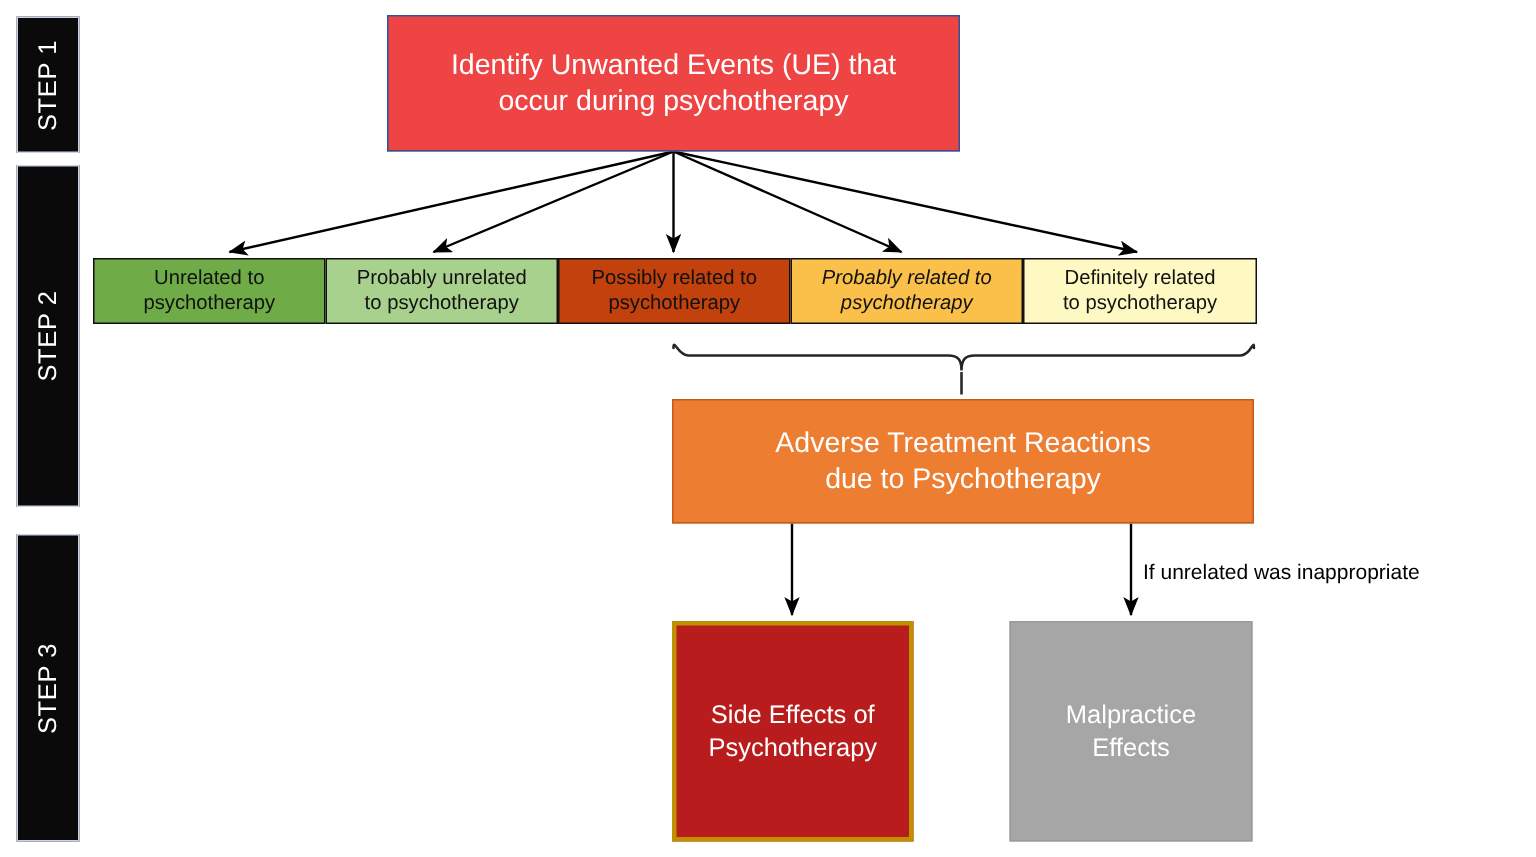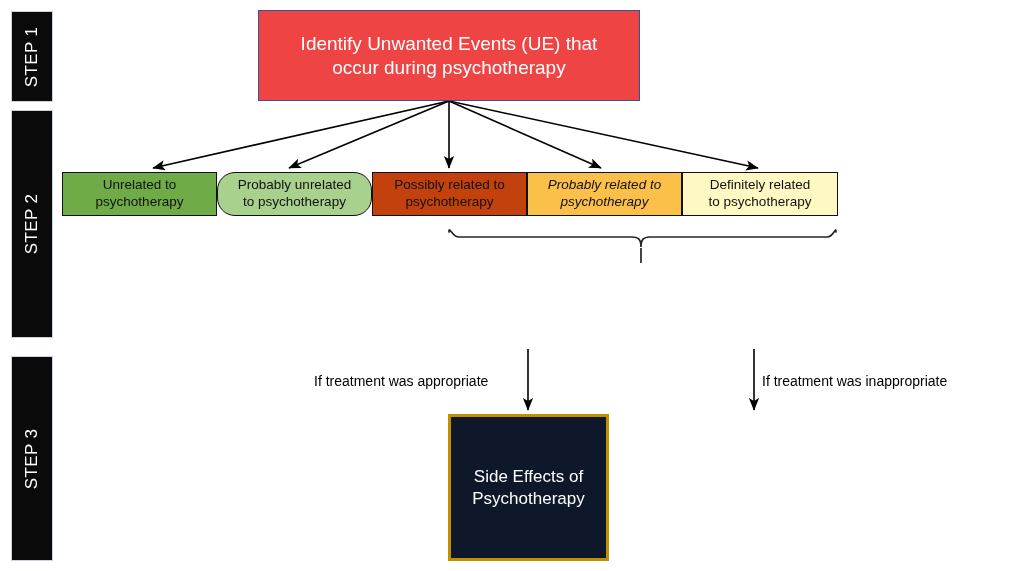--- a/index.html
+++ b/index.html
@@ -58,35 +58,35 @@
     color: #ffffff;
     font-size: 19px;
   }
   .cat-box {
     top: 172px; height: 44px;
     border: 1px solid #111111;
     color: #111111;
     font-size: 13.5px;
   }
   #cat-unrelated         { left: 62px;  width: 155px; background: #6fab46; }
-  #cat-probably-unrelated{ left: 217px; width: 155px; background: #a9d18e; border-radius: 18px; }
+  #cat-probably-unrelated{ left: 217px; width: 155px; background: #a9d18e; }
   #cat-possibly-related  { left: 372px; width: 155px; background: #c2410c; }
   #cat-probably-related  { left: 527px; width: 155px; background: #fbc04a; font-style: italic; }
   #cat-definitely-related{ left: 682px; width: 156px; background: #fef9c3; }
 
   #box-adverse {
     left: 448px; top: 266px; width: 388px; height: 83px;
     background: #ed7d31;
     border: 1px solid #c15a1b;
     color: #ffffff;
     font-size: 19px;
   }
   #box-side-effects {
     left: 448px; top: 414px; width: 161px; height: 147px;
-    background: #0f172a;
+    background: #b91c1c;
     border: 3px solid #bf9000;
     color: #ffffff;
     font-size: 17px;
   }
   #box-malpractice {
     left: 673px; top: 414px; width: 162px; height: 147px;
     background: #a6a6a6;
     border: 1px solid #9a9a9a;
     color: #ffffff;
     font-size: 17px;
@@ -172,22 +172,29 @@
   </div>
   <div class="box cat-box" id="cat-probably-related">
     <span class="box-text">Probably related to
 psychotherapy</span>
   </div>
   <div class="box cat-box" id="cat-definitely-related">
     <span class="box-text">Definitely related
 to psychotherapy</span>
   </div>
 
-
-  <div class="edge-label" id="label-appropriate">If treatment was appropriate</div>
-  <div class="edge-label" id="label-inappropriate">If treatment was inappropriate</div>
+  <div class="box" id="box-adverse">
+    <span class="box-text">Adverse Treatment Reactions
+due to Psychotherapy</span>
+  </div>
+
+  <div class="edge-label" id="label-inappropriate">If unrelated was inappropriate</div>
 
   <div class="box" id="box-side-effects">
     <span class="box-text">Side Effects of
 Psychotherapy</span>
   </div>
+  <div class="box" id="box-malpractice">
+    <span class="box-text">Malpractice
+Effects</span>
+  </div>
 
 </div>
 
 </body></html>

